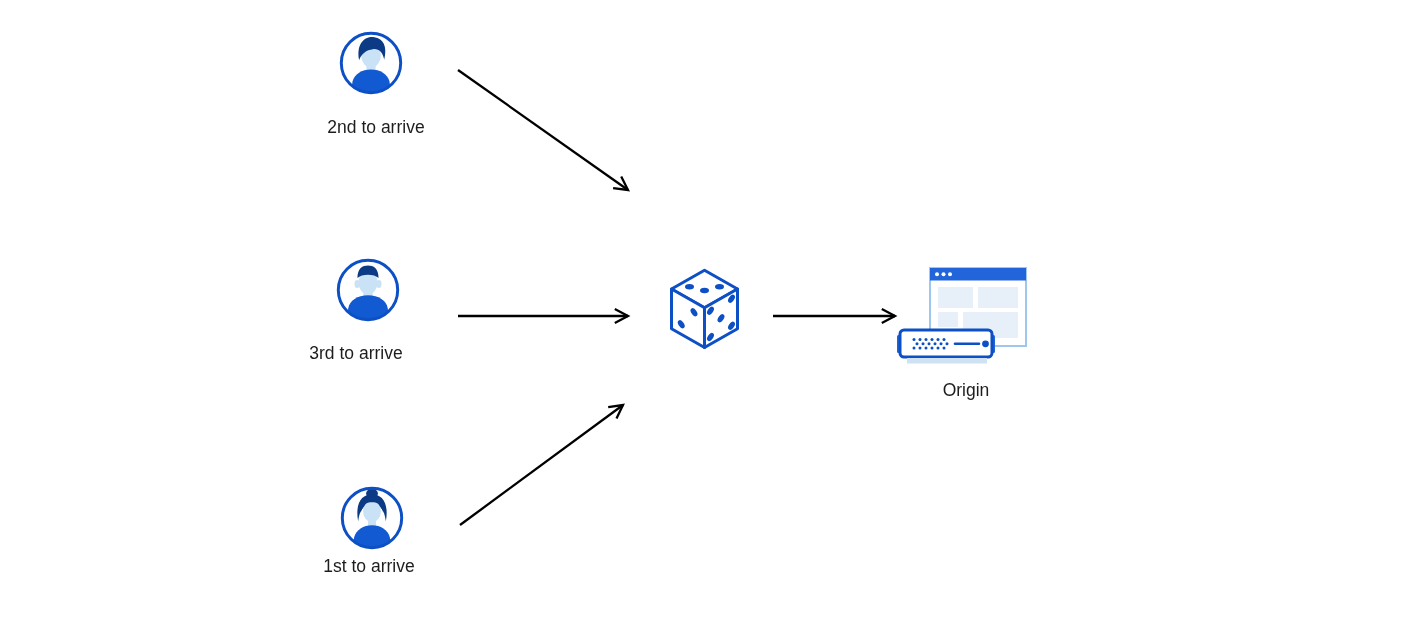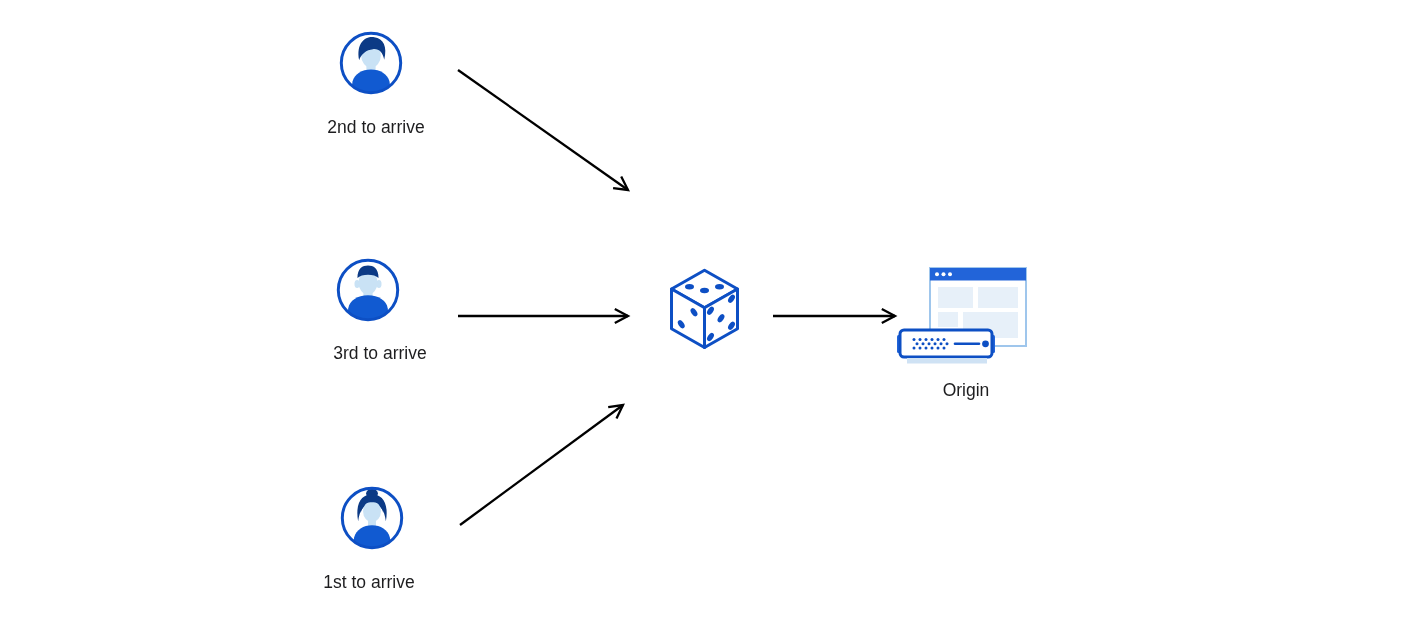--- a/index.html
+++ b/index.html
@@ -52,42 +52,42 @@
         <rect x="43" y="44" width="14" height="20" fill="#c9e2f5"></rect>
         <path d="M50,58 C34,58 22,66 20,78 L18,101 L82,101 L80,78 C78,66 66,58 50,58 Z" fill="#115ad1"></path>
         <ellipse cx="33.5" cy="41" rx="4" ry="6" fill="#c9e2f5"></ellipse>
         <ellipse cx="66.5" cy="41" rx="4" ry="6" fill="#c9e2f5"></ellipse>
         <ellipse cx="50" cy="39" rx="14.5" ry="17.5" fill="#c9e2f5"></ellipse>
         <path d="M34,32 C34,17 42,13 50,13 C58,13 66,17 66,32 C60,25 40,25 34,32 Z" fill="#0c3a85"></path>
       </g>
       <circle cx="50" cy="50" r="45" fill="none" stroke="#0d4fc4" stroke-width="4.5"></circle>
     </svg>
   </div>
-  <div class="label" style="left:380px;top:343px;">3rd to arrive</div>
+  <div class="label" style="left:356px;top:343px;">3rd to arrive</div>
 
   <div class="node" style="left:339px;top:485px;">
     <svg class="avatar" viewBox="0 0 100 100">
       <defs>
           <clipPath id="c3">
             <circle cx="50" cy="50" r="45"></circle>
           </clipPath>
         </defs>
       <circle cx="50" cy="50" r="45" fill="#ffffff"></circle>
       <g clip-path="url(#c3)">
         <rect x="44" y="48" width="12" height="18" fill="#c9e2f5"></rect>
         <path d="M50,61 C37,61 26,68 23,79 L20,101 L80,101 L77,79 C74,68 63,61 50,61 Z" fill="#115ad1"></path>
         <ellipse cx="50" cy="13" rx="9" ry="7" fill="#0c3a85"></ellipse>
         <path d="M29,55 C24,27 35,14 50,14 C65,14 76,27 71,55 C69,39 63,29 50,29 C37,29 31,39 29,55 Z" fill="#0c3a85"></path>
         <ellipse cx="50" cy="40" rx="13.5" ry="16.5" fill="#c9e2f5"></ellipse>
         <path d="M33,42 C31,24 39,17 50,17 C61,17 69,24 67,42 C64,29 58,26 50,26 C42,26 36,29 33,42 Z" fill="#0c3a85"></path>
       </g>
       <circle cx="50" cy="50" r="45" fill="none" stroke="#0d4fc4" stroke-width="4.5"></circle>
     </svg>
   </div>
-  <div class="label" style="left:369px;top:572px;">1st to arrive</div>
+  <div class="label" style="left:369px;top:556px;">1st to arrive</div>
 
   <div class="node" style="left:667px;top:267px;">
     <svg width="75" height="83" viewBox="0 0 100 110">
       <g fill="#ffffff" stroke="#0d4fc4" stroke-width="4" stroke-linejoin="round">
         <path d="M50,4 L94,29 L50,54 L6,29 Z"></path>
         <path d="M6,29 L50,54 L50,107 L6,82 Z"></path>
         <path d="M94,29 L50,54 L50,107 L94,82 Z"></path>
       </g>
       <g fill="#0d4fc4">
 

